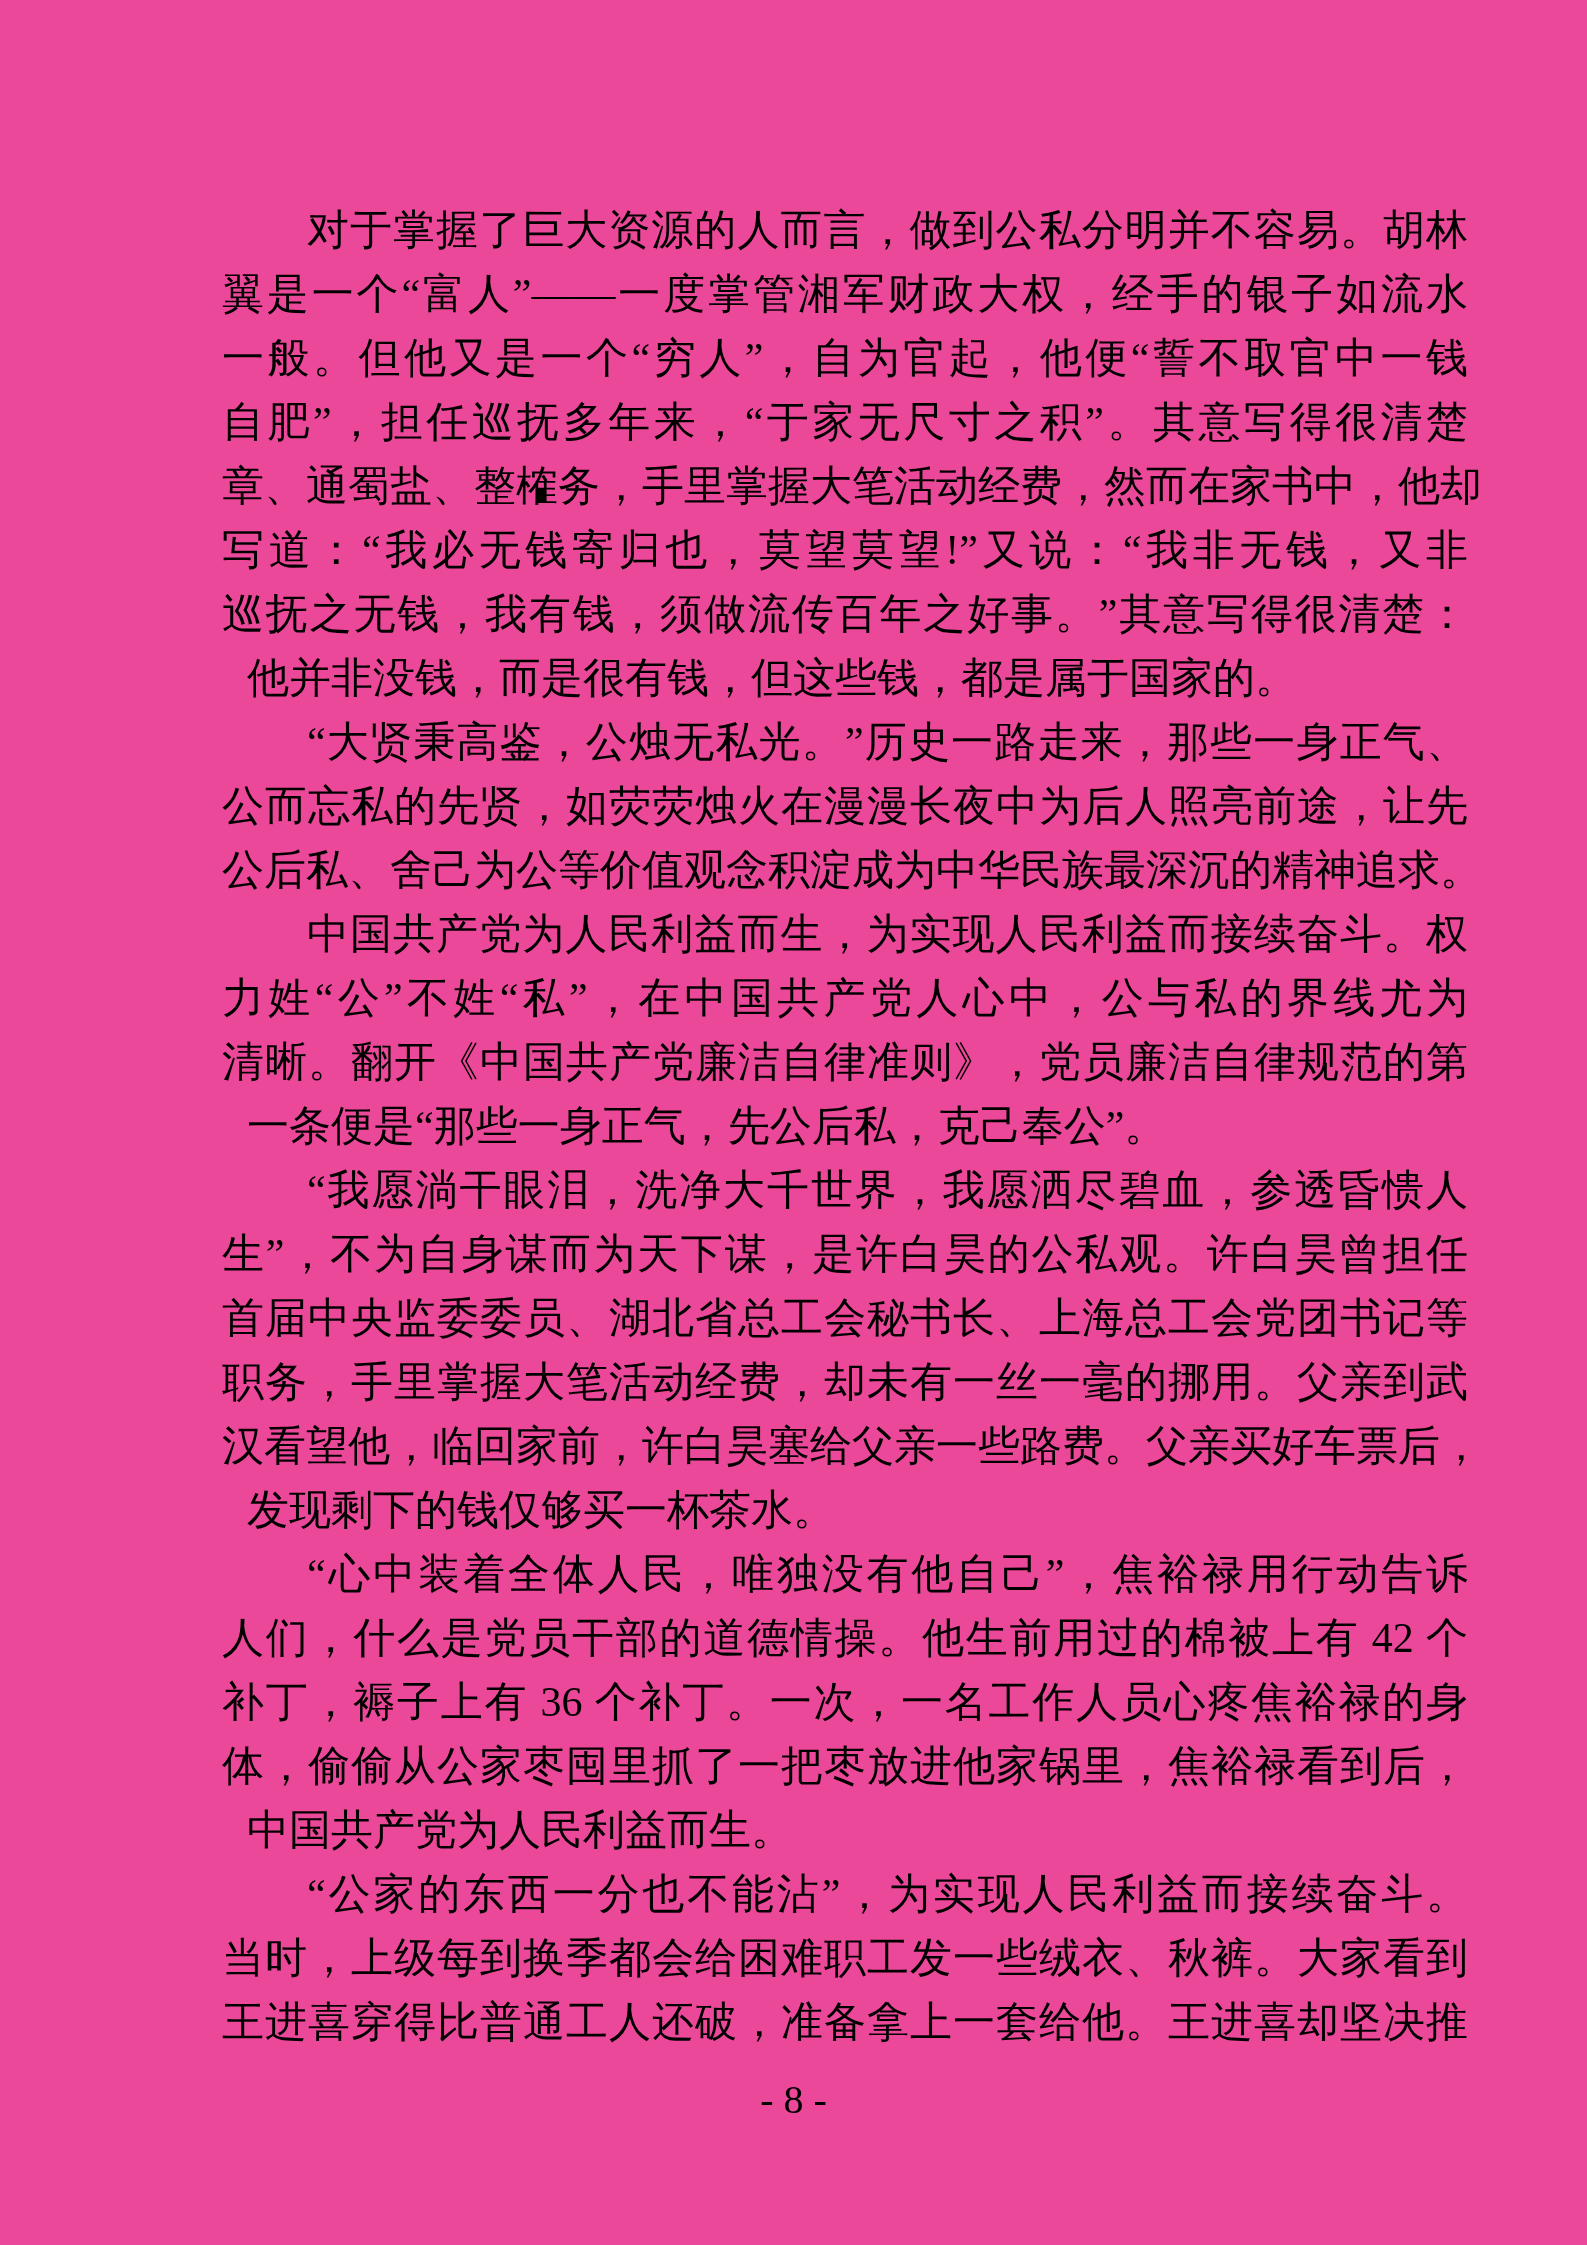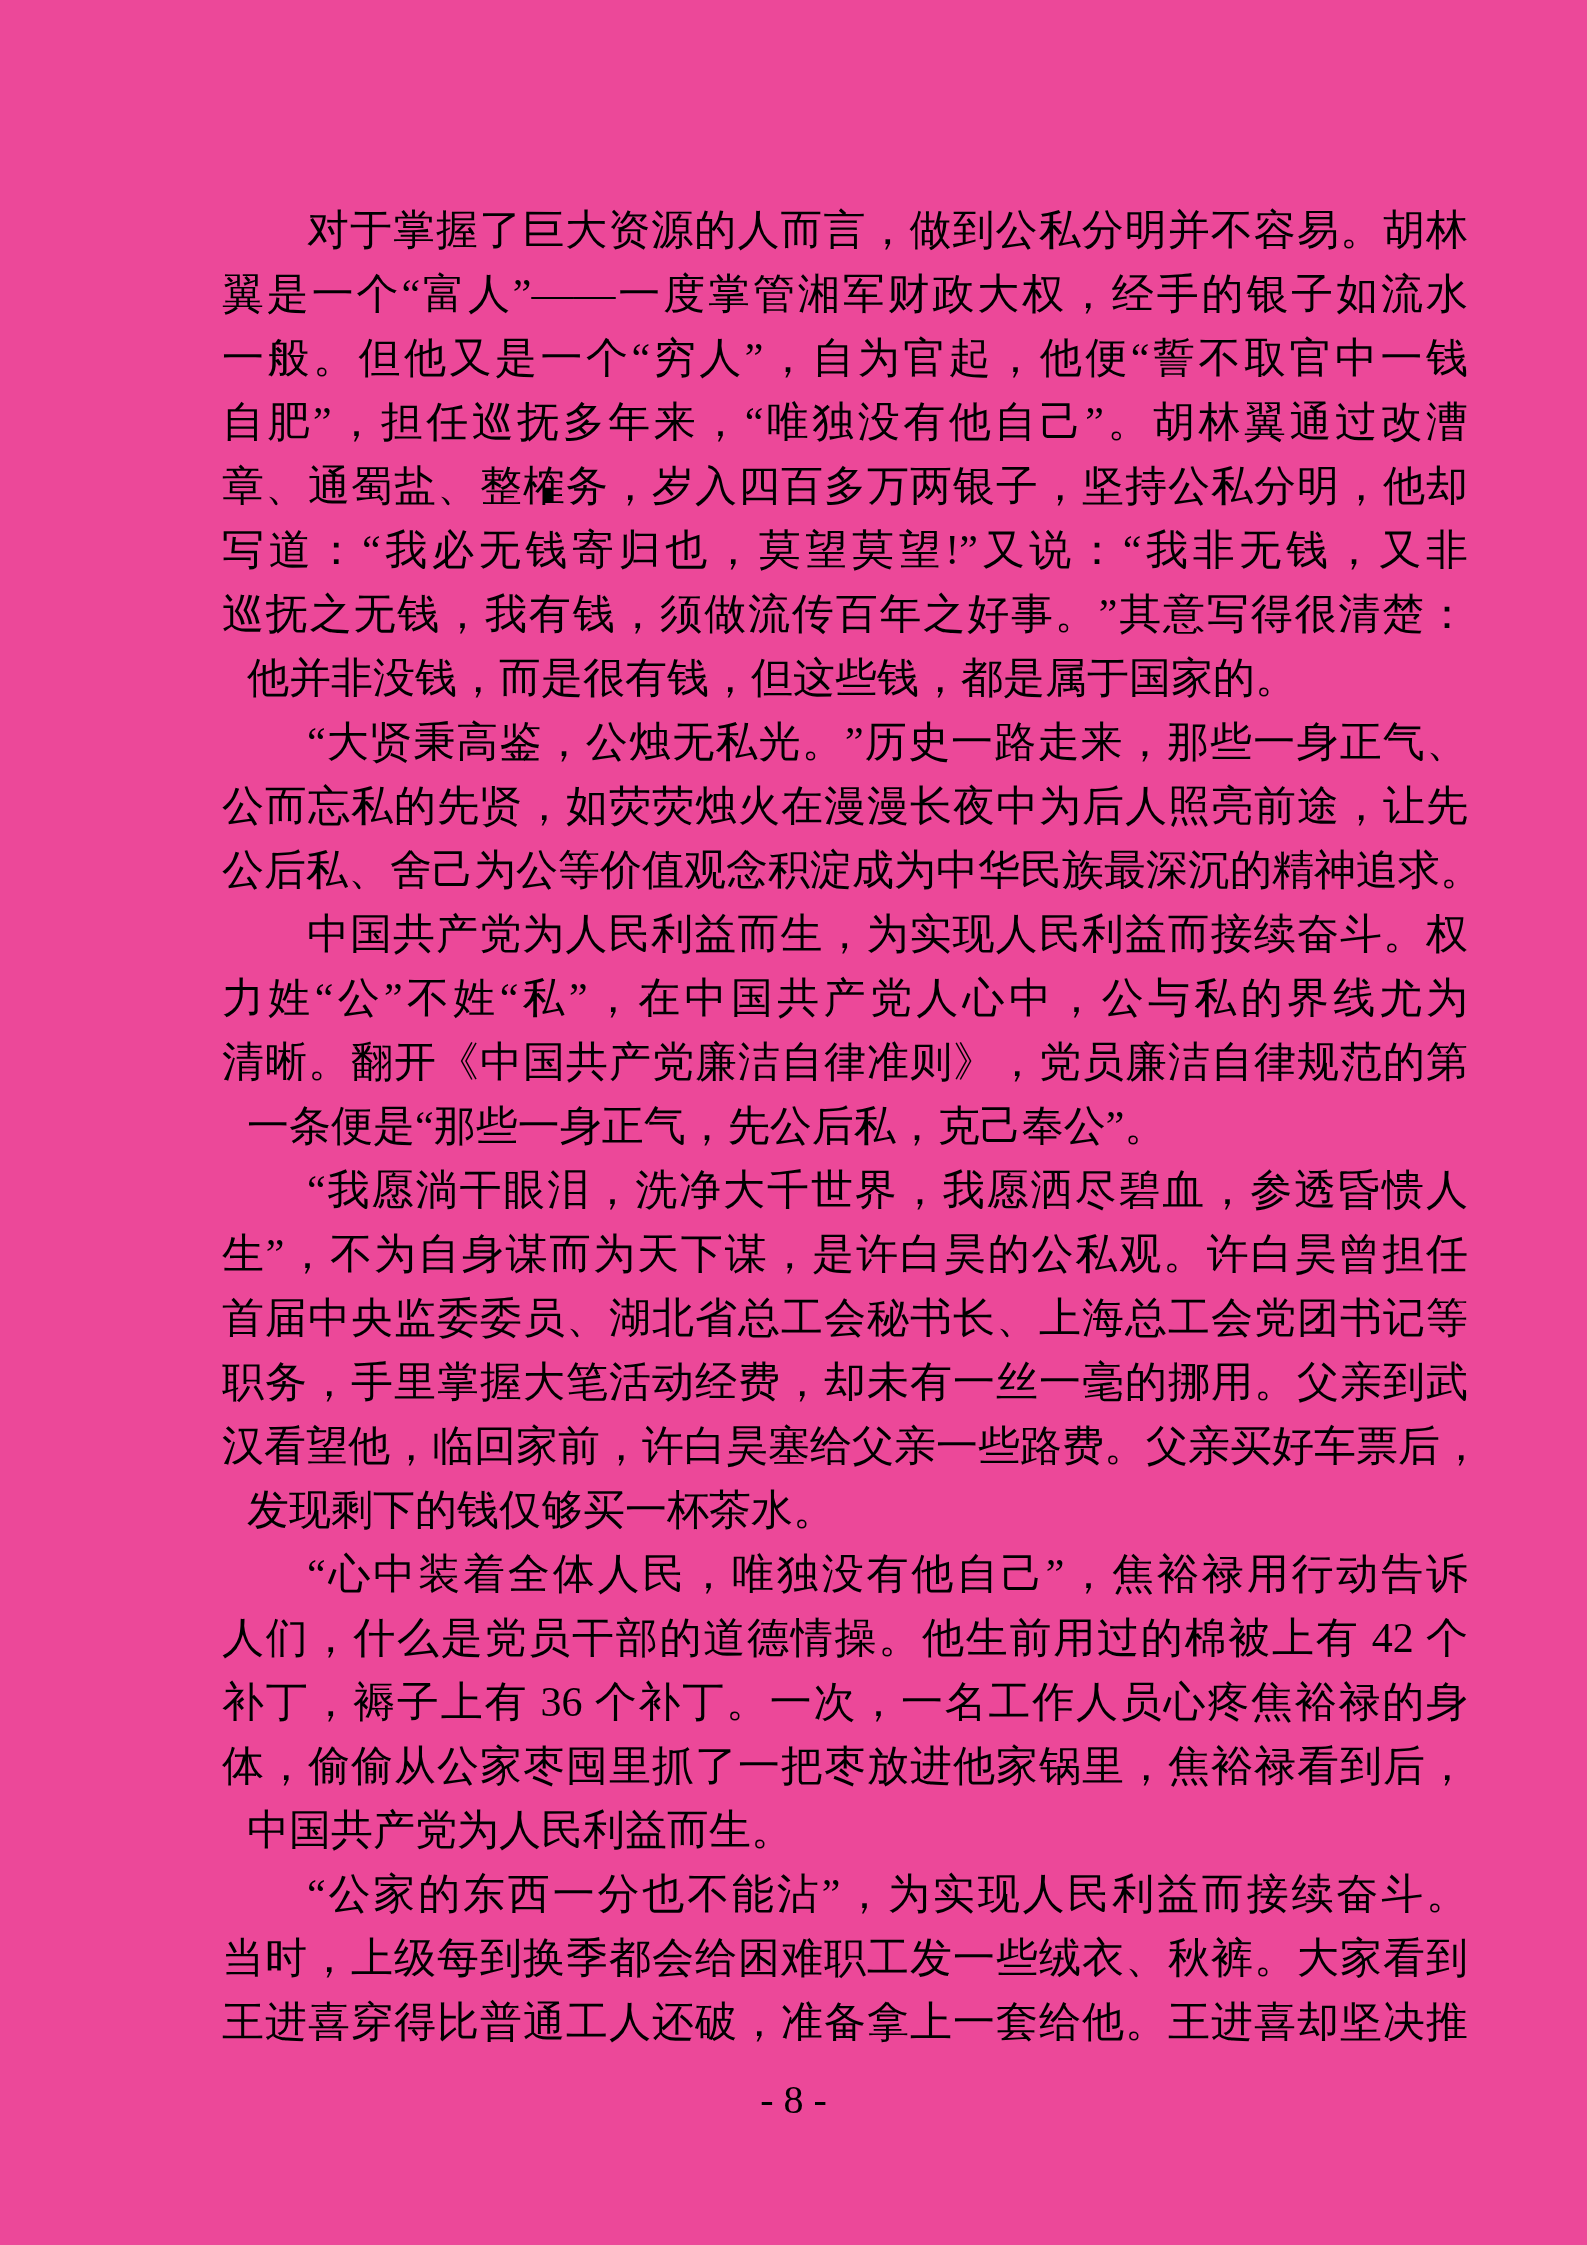--- a/index.html
+++ b/index.html
@@ -57,22 +57,22 @@
   }
 </style>
 </head>
 <body>
 
 <div class="page">
   <div class="text-block">
     <div class="line indent">对于掌握了巨大资源的人而言，做到公私分明并不容易。胡林</div>
     <div class="line">翼是一个“富人”——一度掌管湘军财政大权，经手的银子如流水</div>
     <div class="line">一般。但他又是一个“穷人”，自为官起，他便“誓不取官中一钱</div>
-    <div class="line">自肥”，担任巡抚多年来，“唯独没有他自己”。胡林翼通过改漕</div>
-    <div class="line">章、通蜀盐、整榷务，岁入四百多万两银子，坚持公私分明，他却</div>
+    <div class="line">自肥”，担任巡抚多年来，“于家无尺寸之积”。其意写得很清楚</div>
+    <div class="line">章、通蜀盐、整榷务，手里掌握大笔活动经费，然而在家书中，他却</div>
     <div class="line">写道：“我必无钱寄归也，莫望莫望!”又说：“我非无钱，又非</div>
     <div class="line">巡抚之无钱，我有钱，须做流传百年之好事。”其意写得很清楚：</div>
     <div class="line end">他并非没钱，而是很有钱，但这些钱，都是属于国家的。</div>
     <div class="line indent">“大贤秉高鉴，公烛无私光。”历史一路走来，那些一身正气、</div>
     <div class="line">公而忘私的先贤，如荧荧烛火在漫漫长夜中为后人照亮前途，让先</div>
     <div class="line">公后私、舍己为公等价值观念积淀成为中华民族最深沉的精神追求。</div>
     <div class="line indent">中国共产党为人民利益而生，为实现人民利益而接续奋斗。权</div>
     <div class="line">力姓“公”不姓“私”，在中国共产党人心中，公与私的界线尤为</div>
     <div class="line">清晰。翻开《中国共产党廉洁自律准则》，党员廉洁自律规范的第</div>
     <div class="line end">一条便是“那些一身正气，先公后私，克己奉公”。</div>

